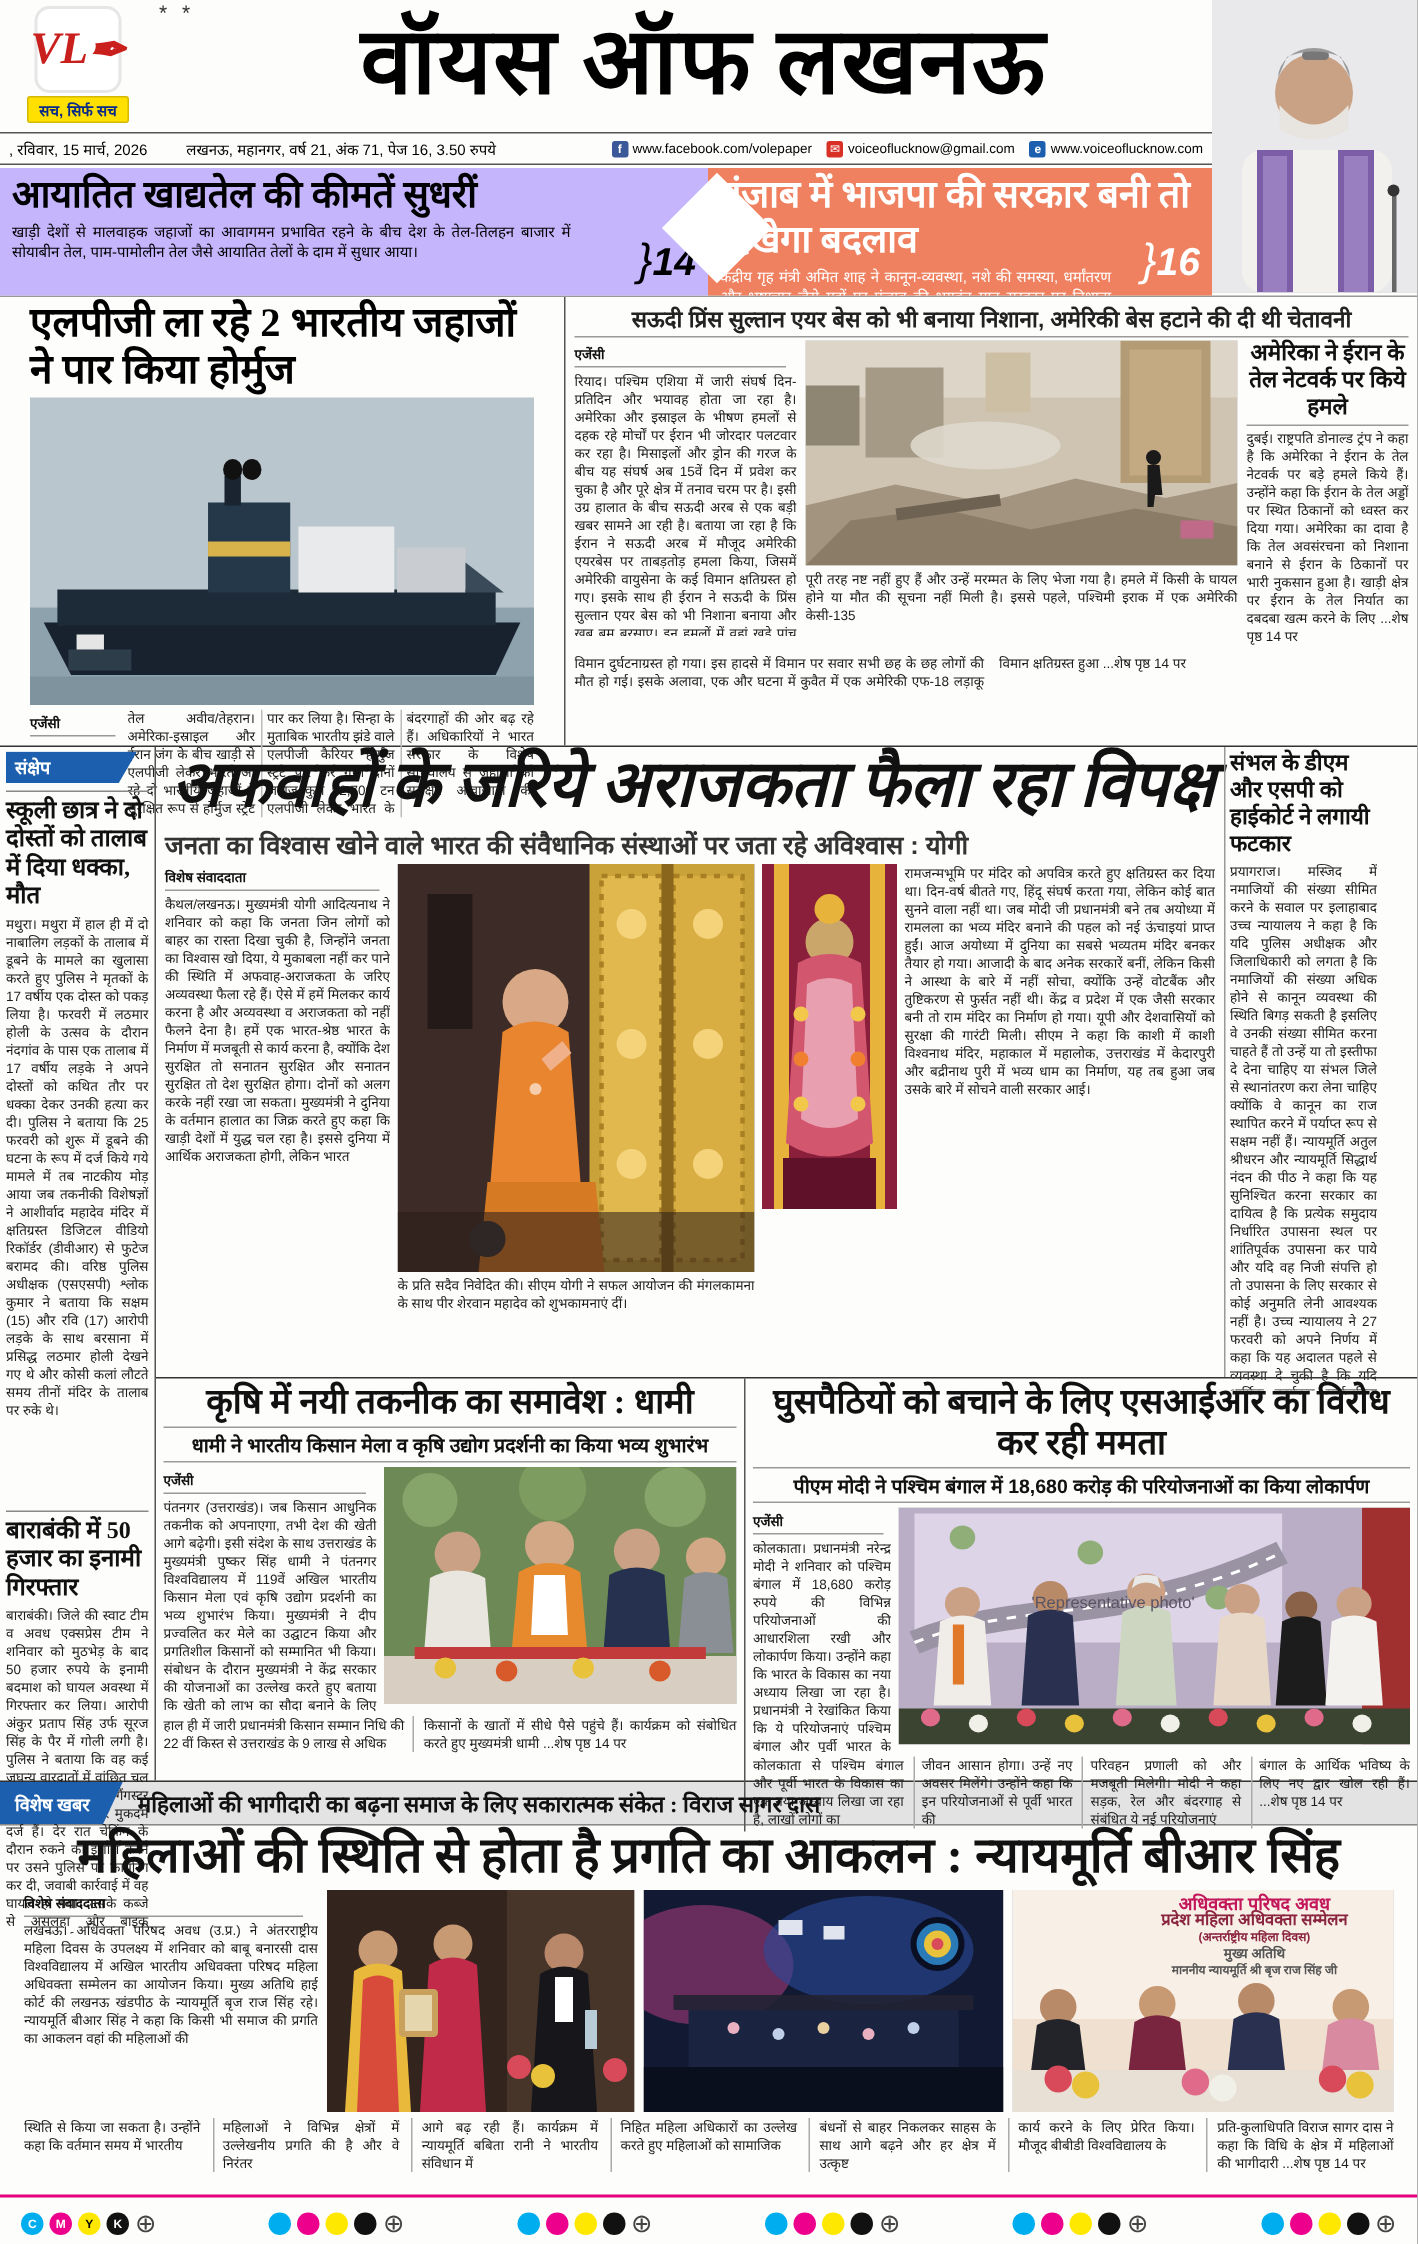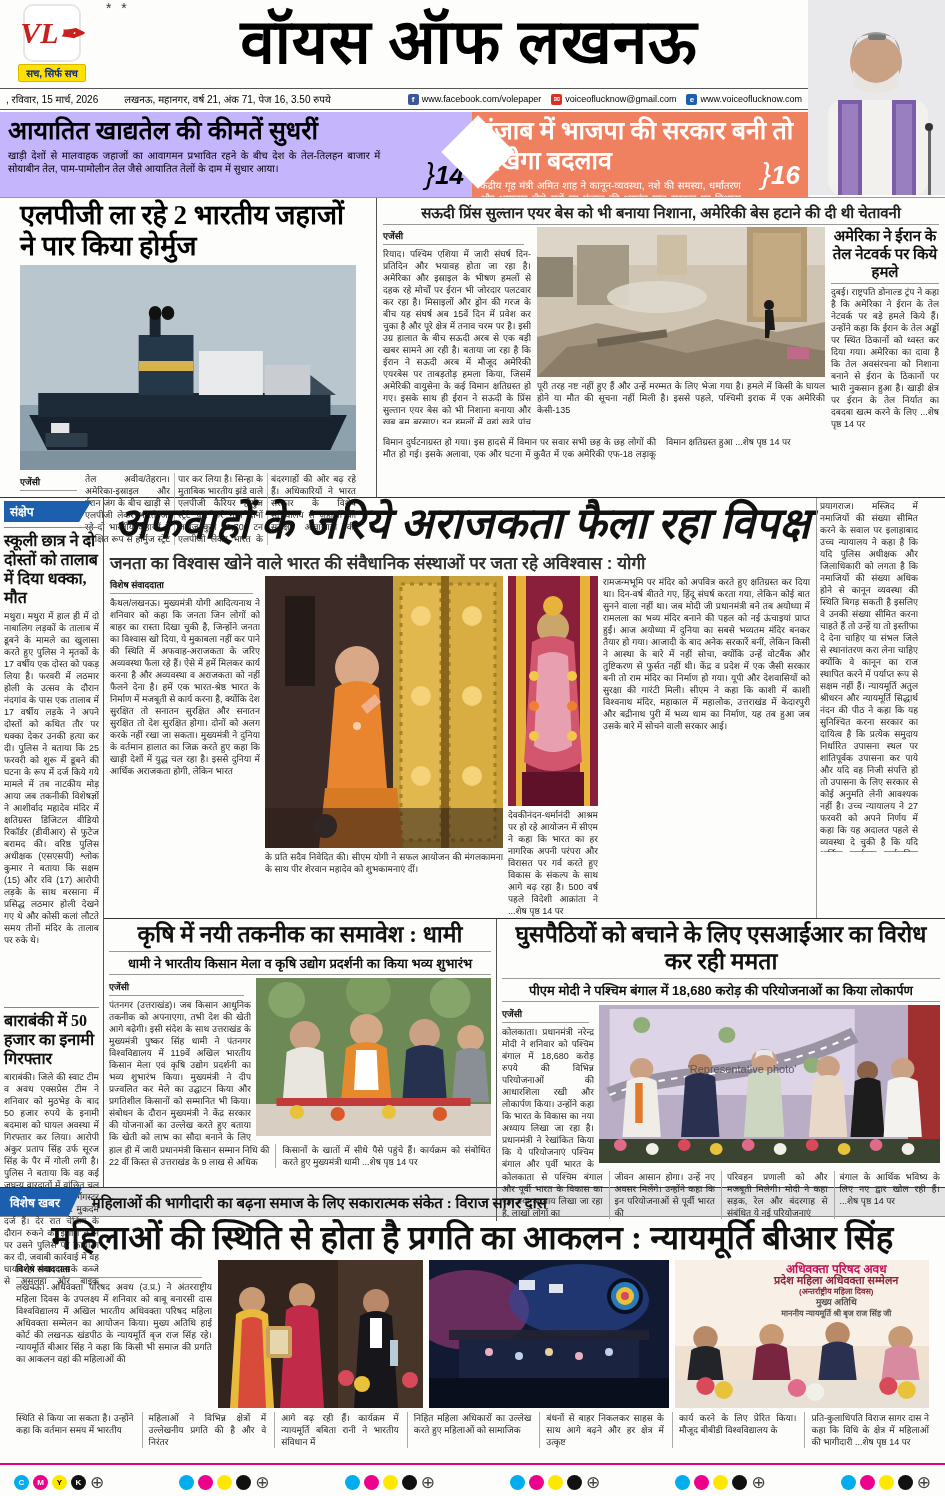--- a/index.html
+++ b/index.html
@@ -273,28 +273,28 @@
                   <circle cx="45" cy="30" r="10" fill="#e8b33a"></circle>
                   <circle cx="26" cy="100" r="5" fill="#f2c84b"></circle>
                     <circle cx="64" cy="100" r="5" fill="#f2c84b"></circle>
                   <circle cx="26" cy="130" r="5" fill="#f08030"></circle>
                     <circle cx="64" cy="130" r="5" fill="#f08030"></circle>
                   <circle cx="26" cy="160" r="5" fill="#f2c84b"></circle>
                     <circle cx="64" cy="160" r="5" fill="#f2c84b"></circle>
                   <rect x="14" y="196" width="62" height="34" fill="#5e1128"></rect>
                 </svg>
               </div>
-              <div class="body" style="margin-top:3px;height:112px;overflow:hidden">देवकीनंदन-धर्मानंदी आश्रम पर हो रहे आयोजन में सीएम ने कहा कि भारत का हर नागरिक अपनी परंपरा और विरासत पर गर्व करते हुए विकास के संकल्प के साथ आगे बढ़ रहा है। 500 वर्ष पहले विदेशी आक्रांता ने ...शेष पृष्ठ 14 पर</div>
             </div>
             <div style="flex:1">
               <div class="body" style="height:348px;overflow:hidden">रामजन्मभूमि पर मंदिर को अपवित्र करते हुए क्षतिग्रस्त कर दिया था। दिन-वर्ष बीतते गए, हिंदू संघर्ष करता गया, लेकिन कोई बात सुनने वाला नहीं था। जब मोदी जी प्रधानमंत्री बने तब अयोध्या में रामलला का भव्य मंदिर बनाने की पहल को नई ऊंचाइयां प्राप्त हुईं। आज अयोध्या में दुनिया का सबसे भव्यतम मंदिर बनकर तैयार हो गया। आजादी के बाद अनेक सरकारें बनीं, लेकिन किसी ने आस्था के बारे में नहीं सोचा, क्योंकि उन्हें वोटबैंक और तुष्टिकरण से फुर्सत नहीं थी। केंद्र व प्रदेश में एक जैसी सरकार बनी तो राम मंदिर का निर्माण हो गया। यूपी और देशवासियों को सुरक्षा की गारंटी मिली। सीएम ने कहा कि काशी में काशी विश्वनाथ मंदिर, महाकाल में महालोक, उत्तराखंड में केदारपुरी और बद्रीनाथ पुरी में भव्य धाम का निर्माण, यह तब हुआ जब उसके बारे में सोचने वाली सरकार आई।</div>
             </div>
           </div>
         </div>
         <div class="sambhal">
+          <div class="sambhal-h">संभल के डीएम और एसपी को हाईकोर्ट ने लगायी फटकार</div>
           <div class="body" style="height:352px;overflow:hidden">प्रयागराज। मस्जिद में नमाजियों की संख्या सीमित करने के सवाल पर इलाहाबाद उच्च न्यायालय ने कहा है कि यदि पुलिस अधीक्षक और जिलाधिकारी को लगता है कि नमाजियों की संख्या अधिक होने से कानून व्यवस्था की स्थिति बिगड़ सकती है इसलिए वे उनकी संख्या सीमित करना चाहते हैं तो उन्हें या तो इस्तीफा दे देना चाहिए या संभल जिले से स्थानांतरण करा लेना चाहिए क्योंकि वे कानून का राज स्थापित करने में पर्याप्त रूप से सक्षम नहीं हैं। न्यायमूर्ति अतुल श्रीधरन और न्यायमूर्ति सिद्धार्थ नंदन की पीठ ने कहा कि यह सुनिश्चित करना सरकार का दायित्व है कि प्रत्येक समुदाय निर्धारित उपासना स्थल पर शांतिपूर्वक उपासना कर पाये और यदि वह निजी संपत्ति हो तो उपासना के लिए सरकार से कोई अनुमति लेनी आवश्यक नहीं है। उच्च न्यायालय ने 27 फरवरी को अपने निर्णय में कहा कि यह अदालत पहले से व्यवस्था दे चुकी है कि यदि धार्मिक कार्यक्रम सार्वजनिक भूमि या स्थान पर किया जाता है जिसमें सरकारी तंत्र को शामिल करना आवश्यक है तो इसके लिए ...शेष पृष्ठ 14 पर</div>
         </div>
       </div>
 
       <div class="band-low">
         <div class="art-dhami">
           <div class="hl2" style="text-align:center">कृषि में नयी तकनीक का समावेश : धामी</div>
           <div class="sub2" style="text-align:center">धामी ने भारतीय किसान मेला व कृषि उद्योग प्रदर्शनी का किया भव्य शुभारंभ</div>
           <div style="display:flex;gap:5px">
             <div style="width:142px">

